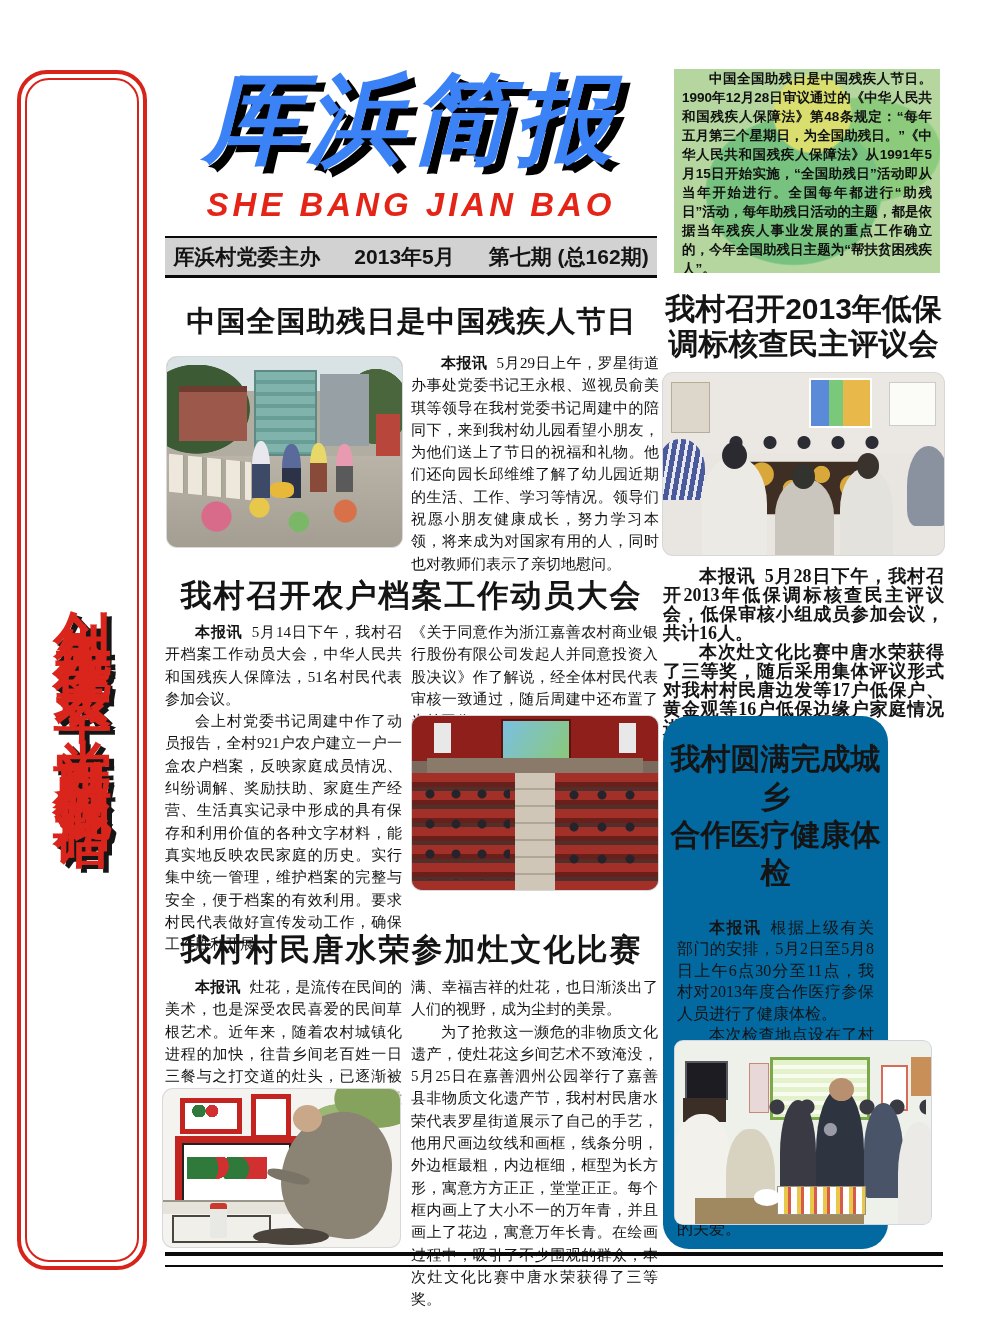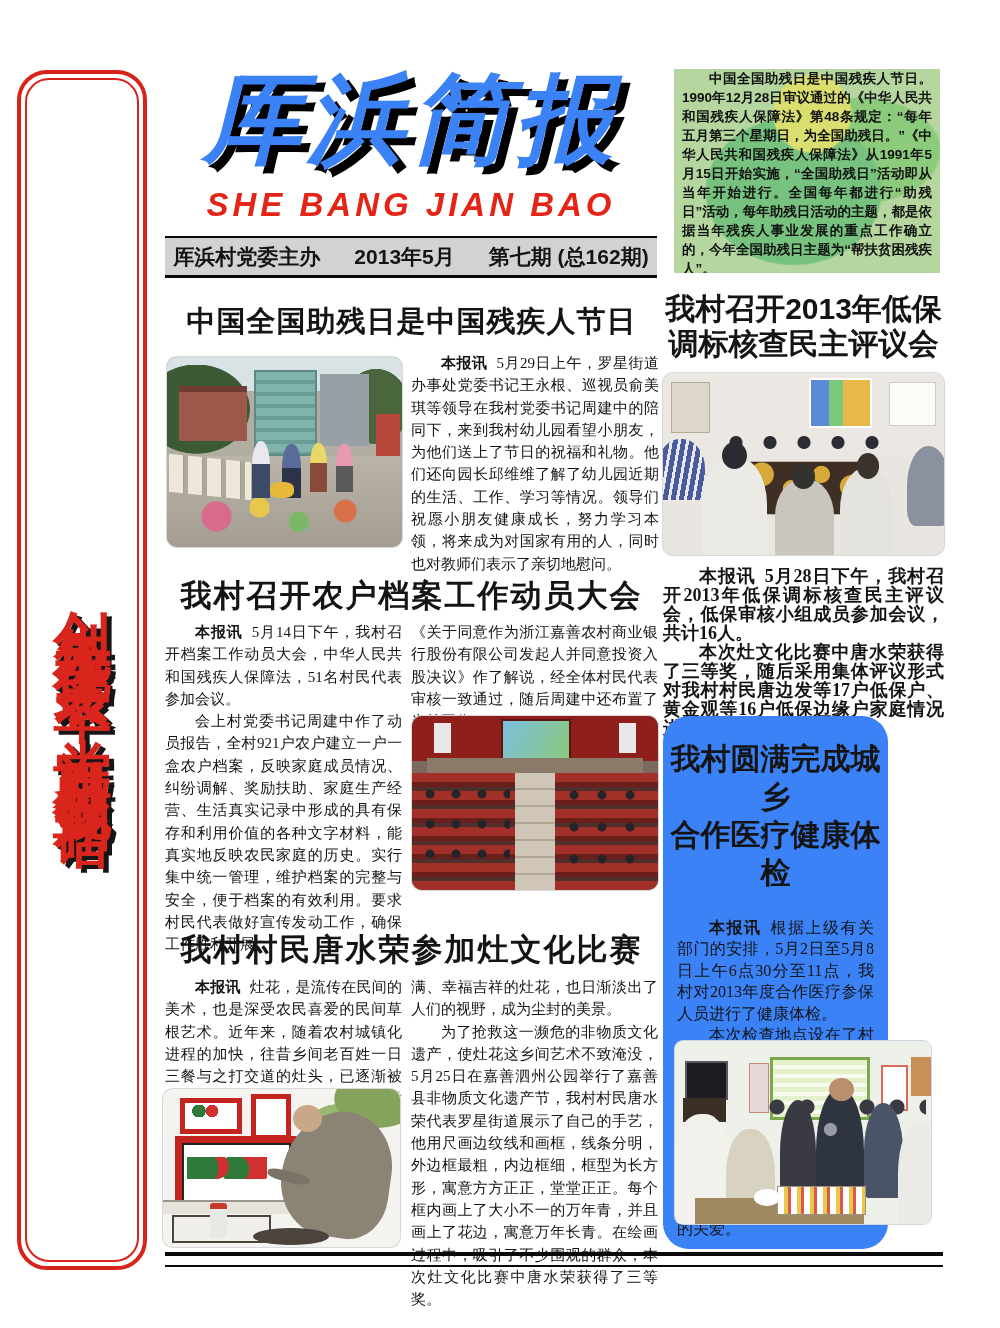--- a/index.html
+++ b/index.html
@@ -59,21 +59,21 @@
   .lead{font-family:"Liberation Sans","DejaVu Sans",sans-serif;margin-right:9px;}
   .a1-body{left:411px;top:352px;width:248px;}
   .a2-colL{left:165px;top:621px;width:237px;}
   .a2-colR{left:411px;top:621px;width:247px;}
   .a3-colL{left:165px;top:976px;width:237px;}
   .a3-colR{left:411px;top:976px;width:247px;}
   .r1-body{left:663px;top:567px;width:281px;font-size:18px;line-height:19px;font-weight:bold;}
 
   
   .panel{position:absolute;left:663px;top:716px;width:225px;height:533px;
-         background:#3b82f6;border-radius:26px;}
+         background:#0369a1;border-radius:26px;}
   .panel-body{margin:12px 14px 0;font-size:16px;line-height:21.5px;font-weight:normal;text-align:justify;}
   .panel-body p{margin:0;text-indent:2em;}
 
   
   .bottom-rule{position:absolute;left:165px;top:1252px;width:778px;height:9px;
                border-top:4px solid #0a0a0a;border-bottom:2px solid #0a0a0a;}
 
   
   .photo{position:absolute;overflow:hidden;border-radius:10px;box-shadow:0 0 0 1px #d8d8d8;}
   .photo div{position:absolute;}

